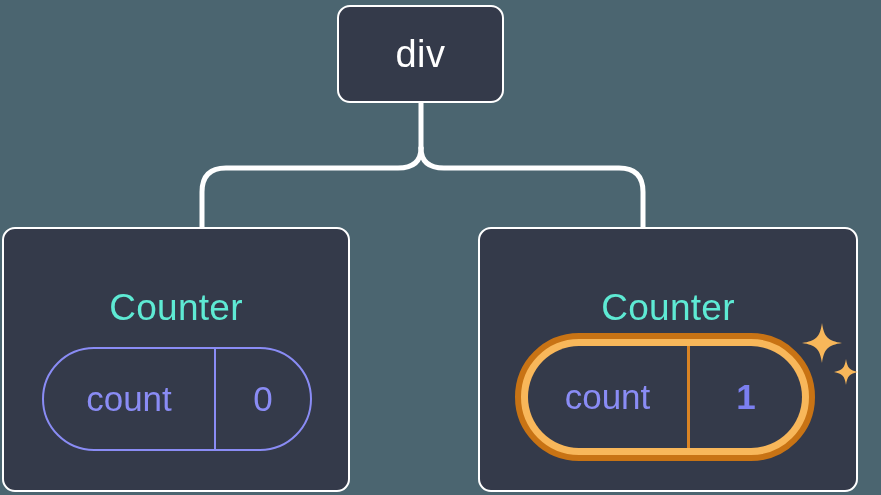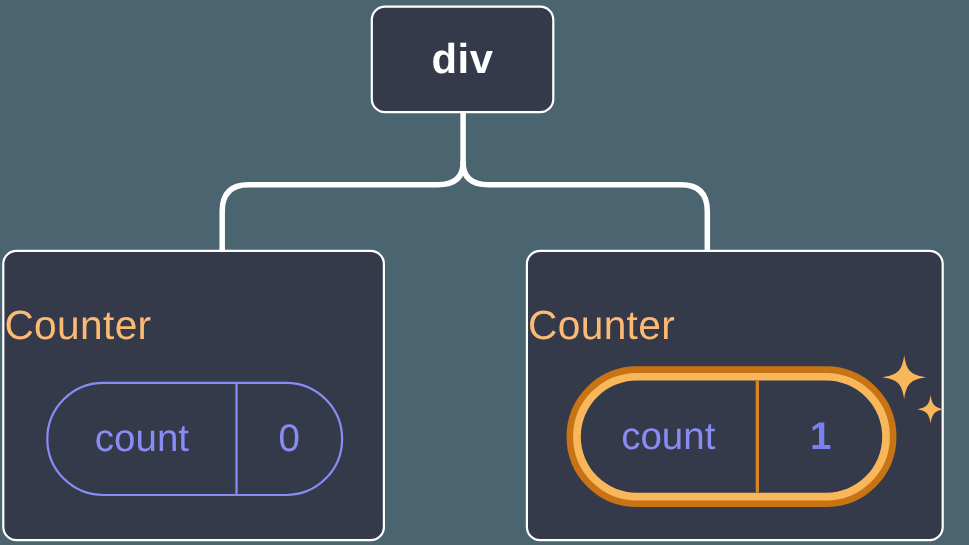--- a/index.html
+++ b/index.html
@@ -43,43 +43,44 @@
     top: 5px;
     width: 167px;
     height: 98px;
     display: flex;
     align-items: center;
     justify-content: center;
   }
   .node-tag {
     color: #ffffff;
     font-size: 38px;
-    font-weight: 700;
+    font-weight: 400;
     letter-spacing: 0.5px;
   }
 
   #node-counter-left {
     left: 2px;
     top: 227px;
     width: 348px;
     height: 265px;
   }
   #node-counter-right {
     left: 478px;
     top: 227px;
     width: 380px;
     height: 265px;
   }
 
   .node-title {
     position: absolute;
     left: 0;
     right: 0;
-    top: 46px;
-    color: #fdba74;
+    top: 58px;
+    text-align: center;
+    color: #5eead4;
     font-size: 37px;
     font-weight: 400;
     letter-spacing: 0.3px;
   }
 
   
   .pill-wrap {
     position: absolute;
   }
   #pill-left-wrap {

